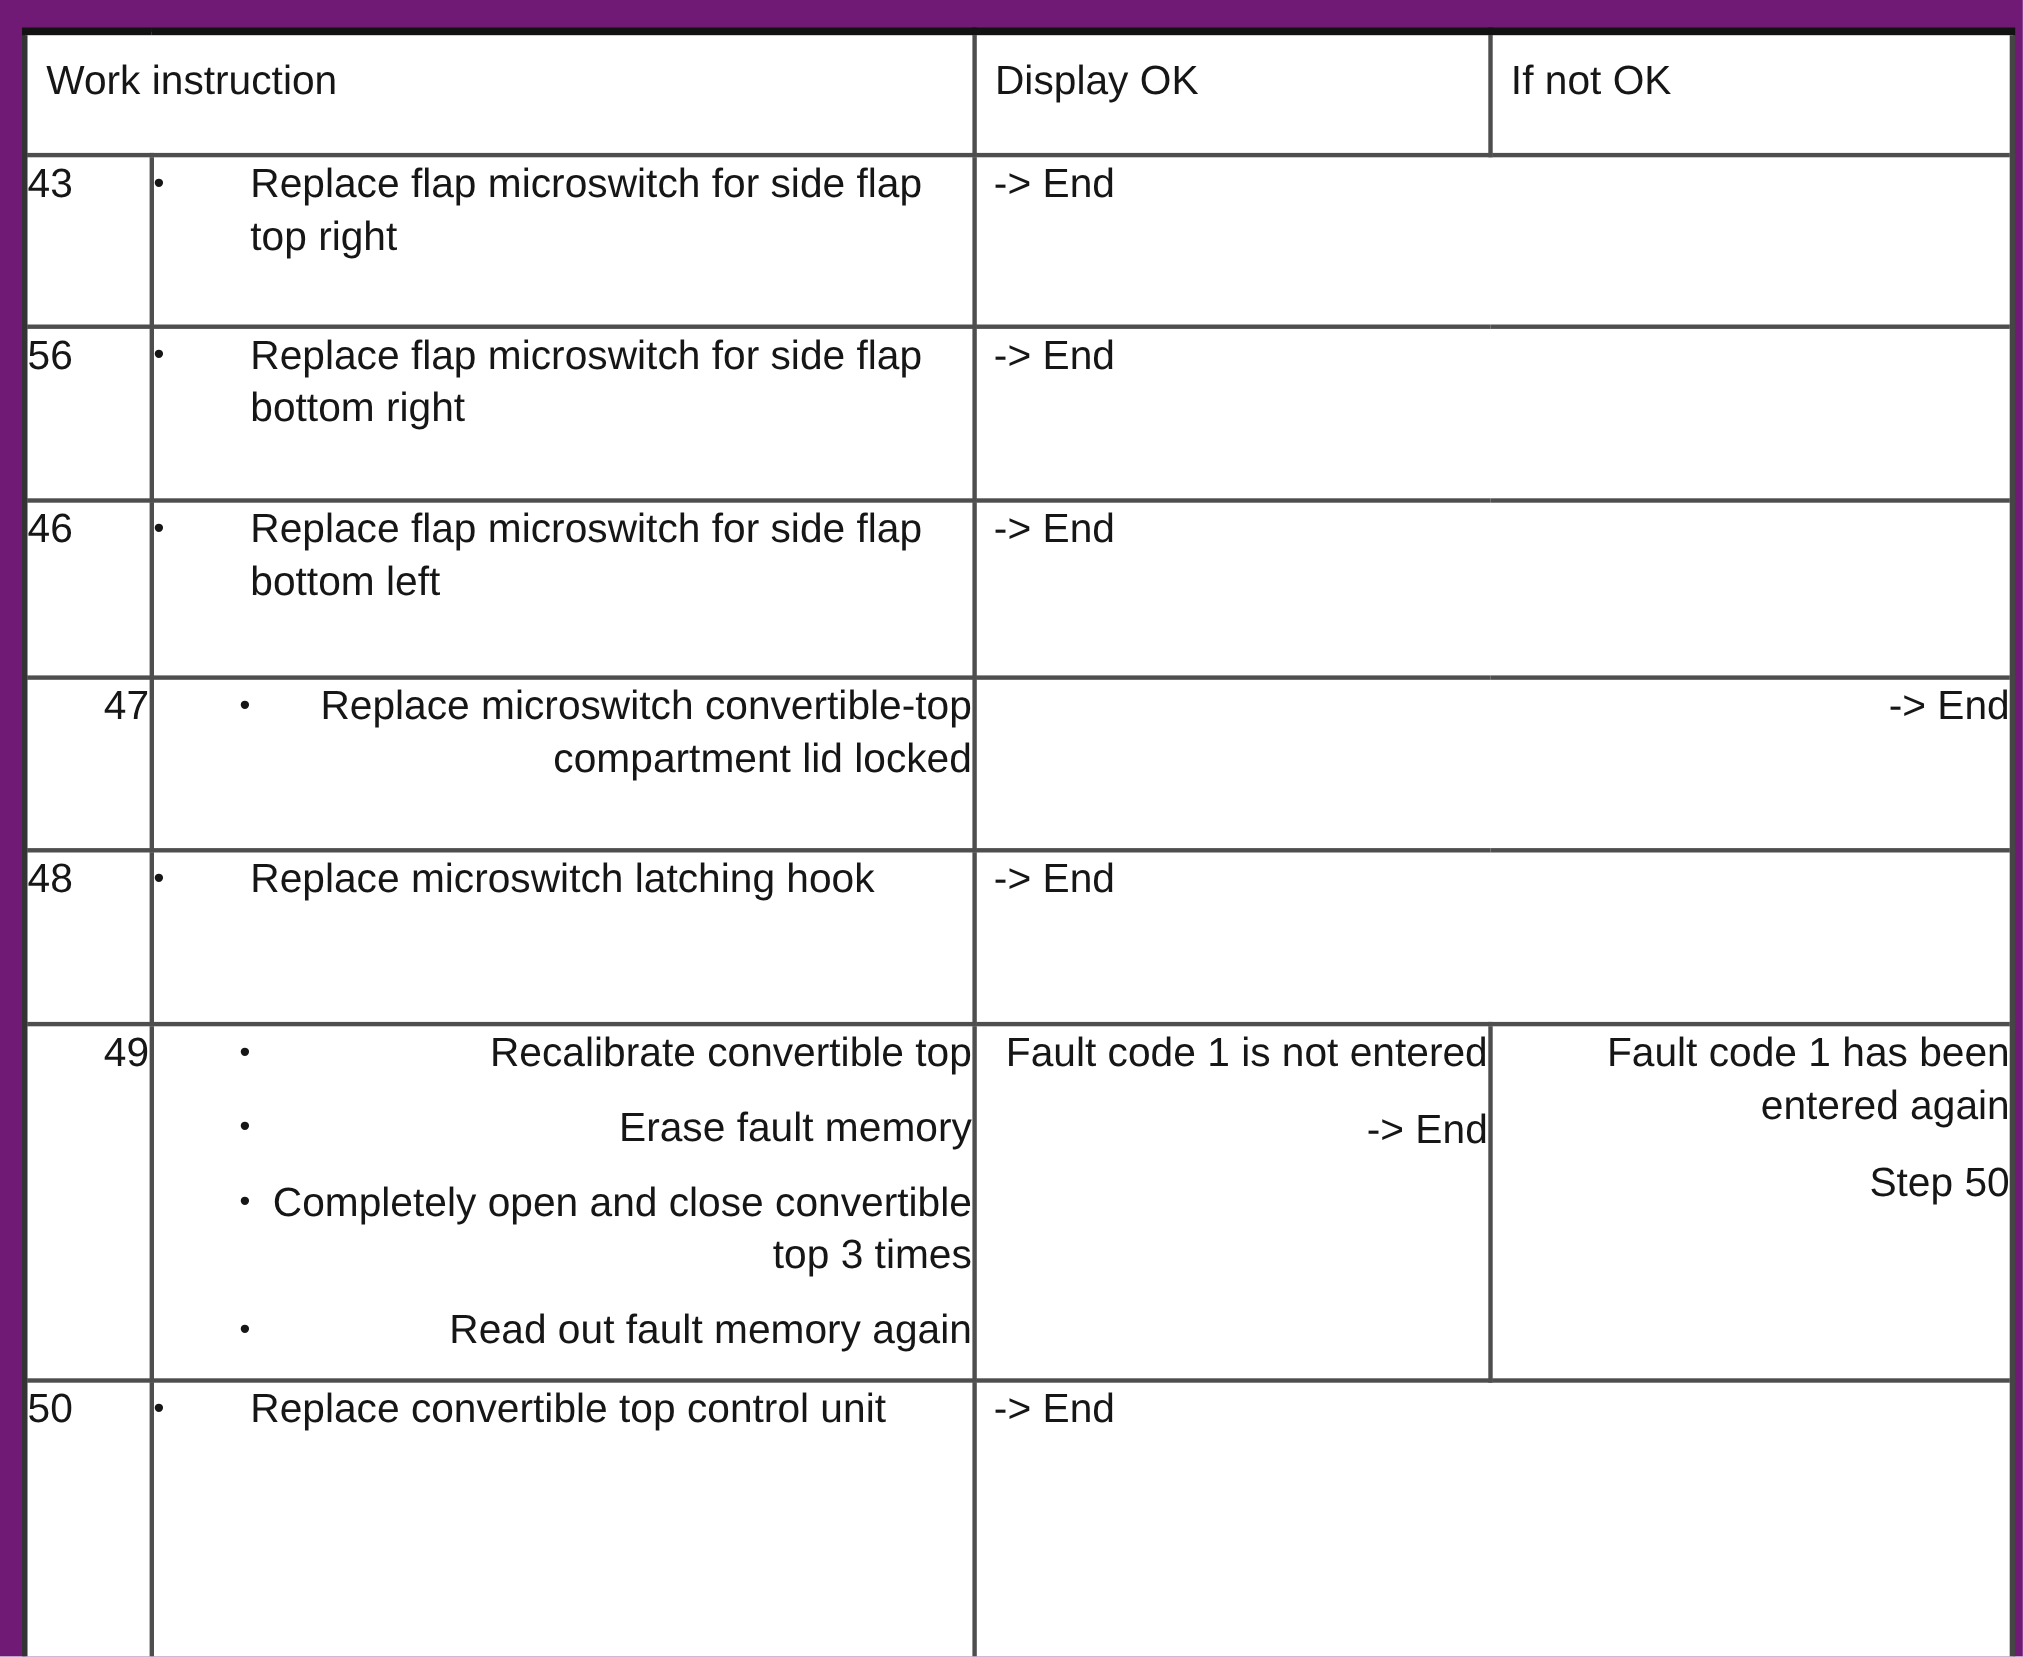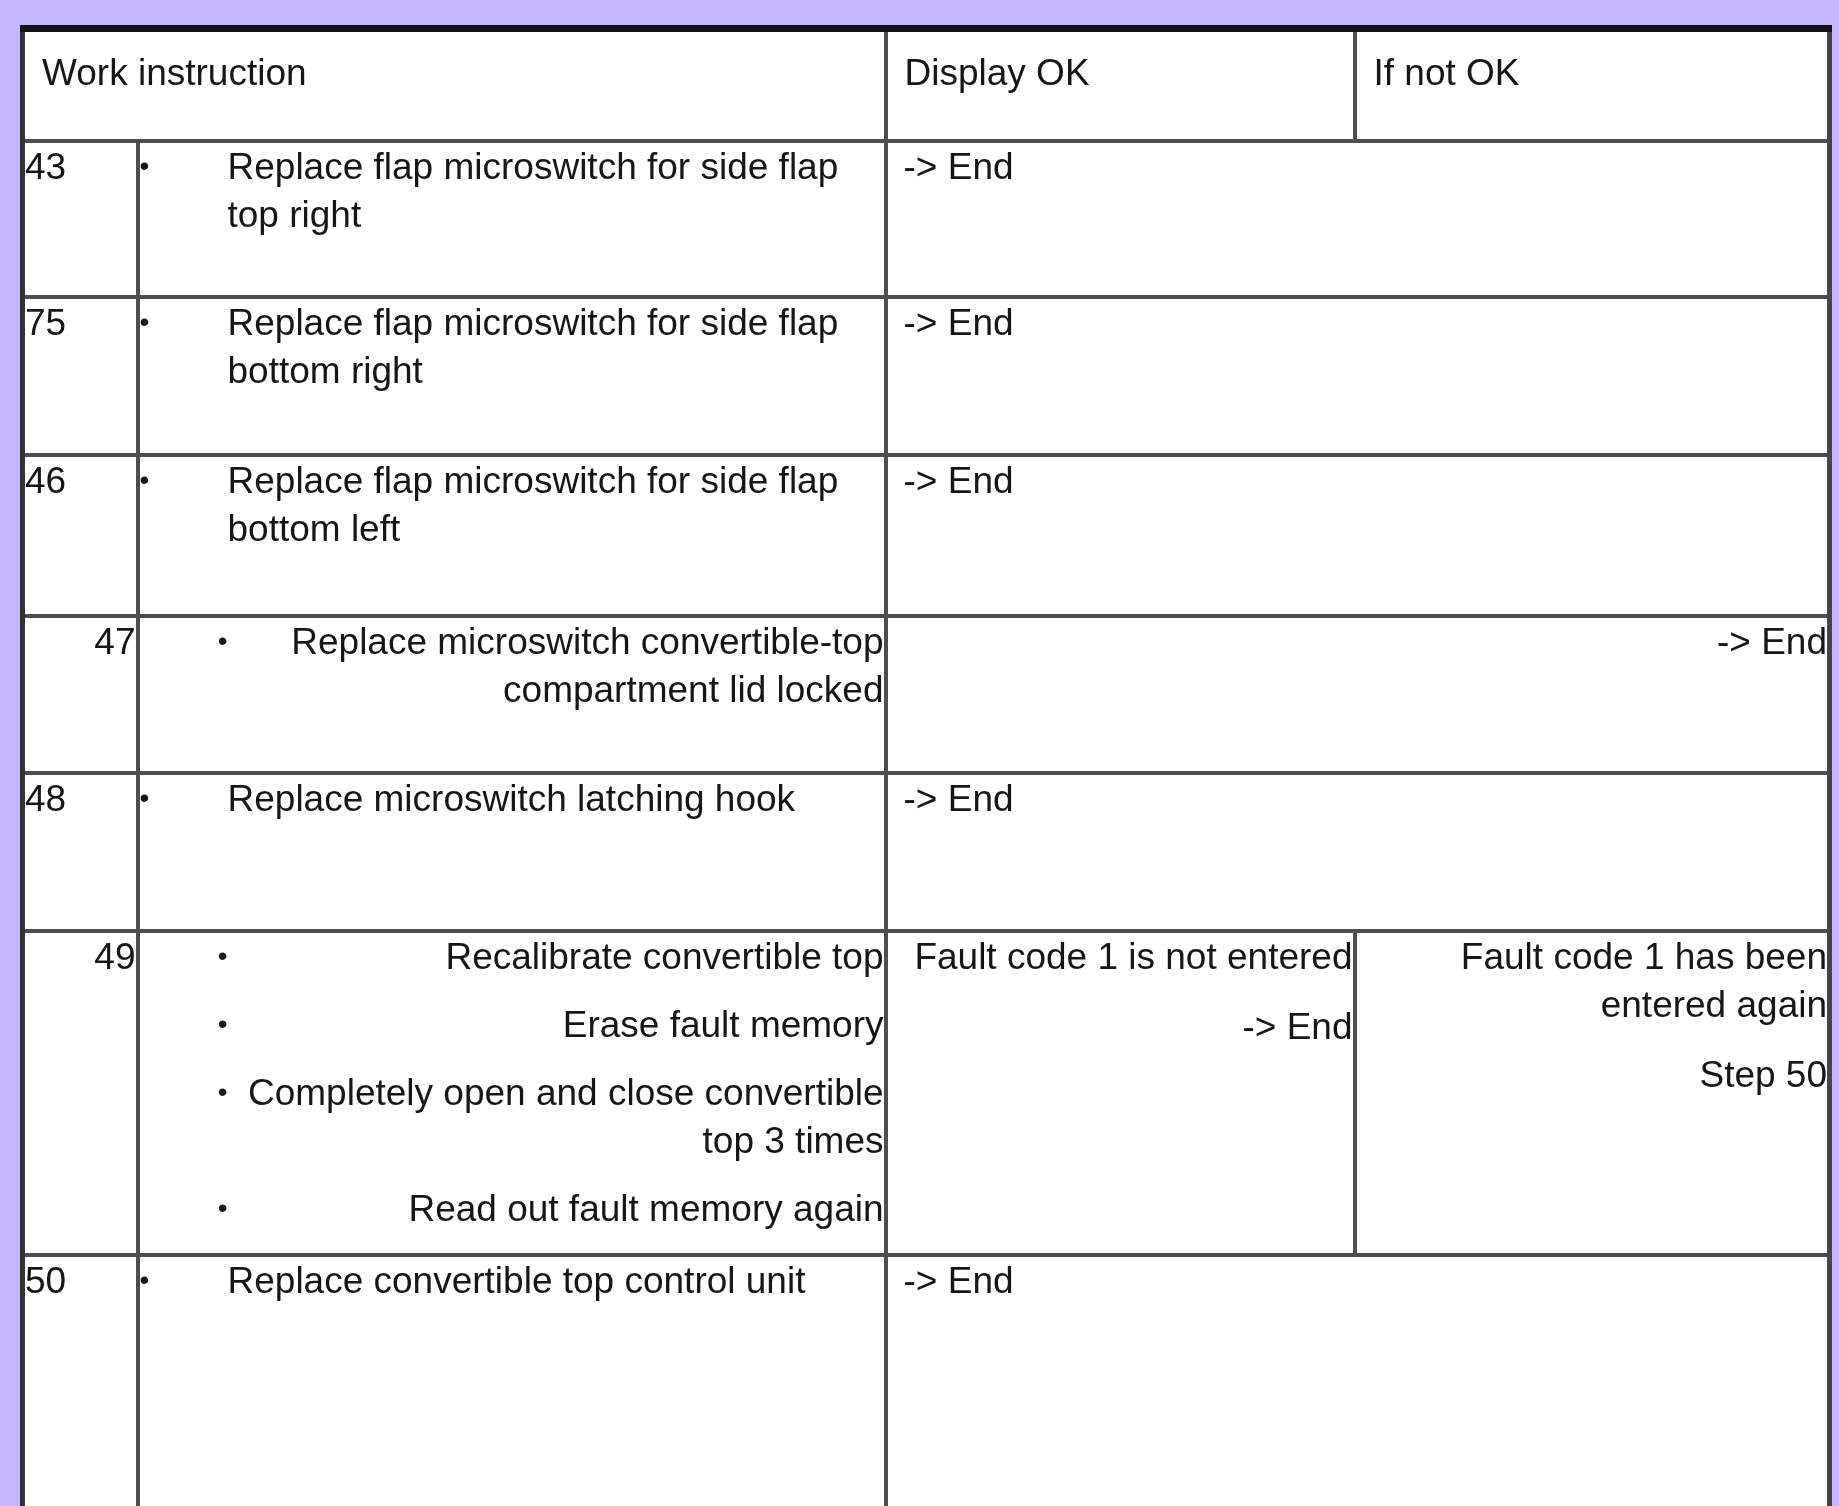--- a/index.html
+++ b/index.html
@@ -1,19 +1,19 @@
 <!DOCTYPE html>
 <html><head>
 <meta charset="utf-8">
 <style>
   html,body{margin:0;padding:0;background:#ffffff;}
   .page{
     position:relative;
     width:1839px;height:1506px;
-    background:#c4b5fd;
+    background:#701a75;
     font-family:"Liberation Sans","DejaVu Sans",sans-serif;
     color:#161616;
     overflow:hidden;
   }
   table.work-table{
     position:absolute;left:20px;top:25px;
     width:1807px;
     border-collapse:collapse;
     table-layout:fixed;
   }
@@ -104,21 +104,21 @@
             <div class="bullet-item">
               <span class="bullet">•</span>
               <span class="btext">Replace flap microswitch for side flap top right</span>
             </div>
           </td>
           <td class="result-cell" colspan="2">
             <div class="para">-&gt; End</div>
           </td>
         </tr>
         <tr>
-          <td class="step-cell">75</td>
+          <td class="step-cell">56</td>
           <td class="instr-cell">
             <div class="bullet-item">
               <span class="bullet">•</span>
               <span class="btext">Replace flap microswitch for side flap bottom right</span>
             </div>
           </td>
           <td class="result-cell" colspan="2">
             <div class="para">-&gt; End</div>
           </td>
         </tr>

